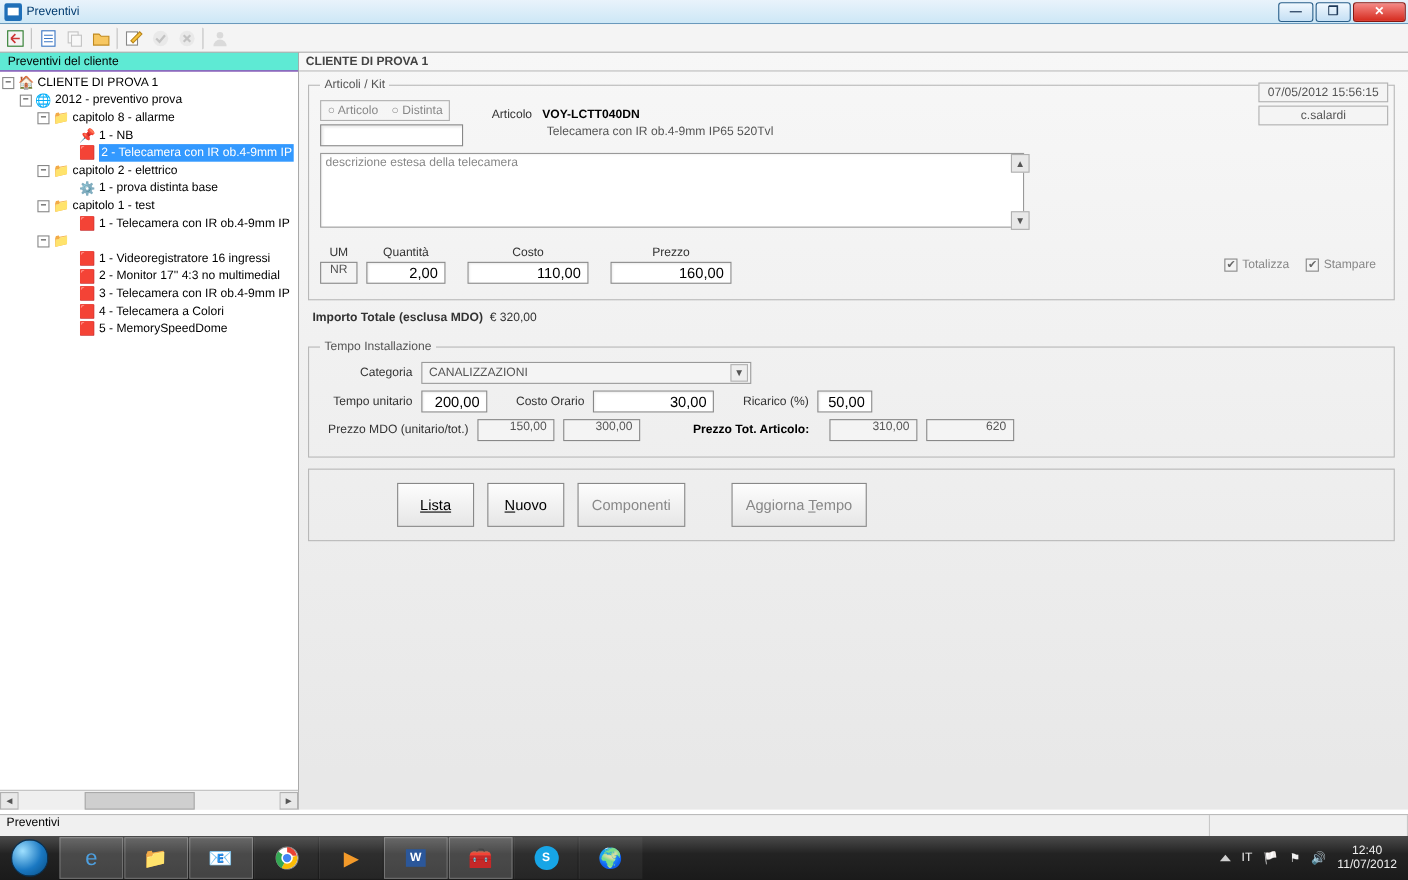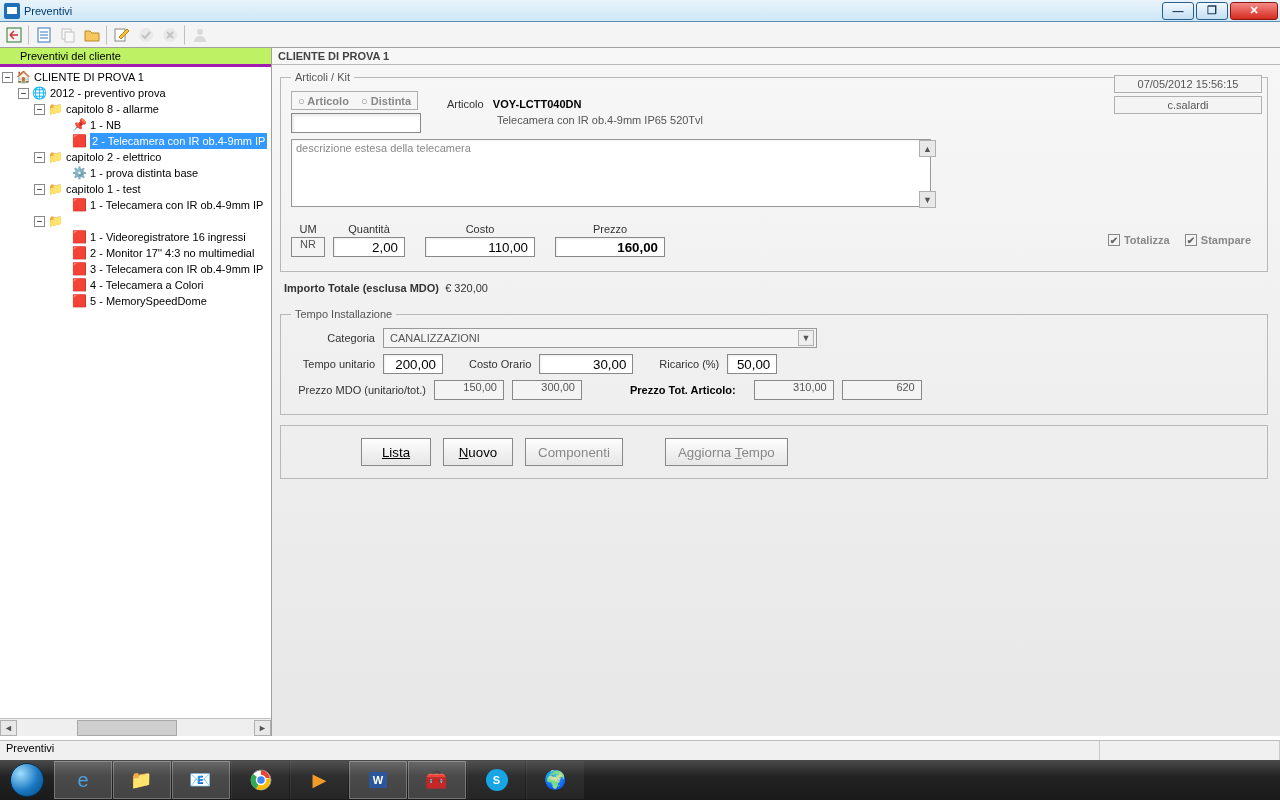--- a/index.html
+++ b/index.html
@@ -12,57 +12,57 @@
   .win-btns { margin-left:auto; display:flex; }
   .win-btn { width:32px; height:18px; margin-right:2px; border:1px solid #2a5f8a; border-radius:3px; display:flex; align-items:center; justify-content:center; font-weight:bold; color:#203a59; background:linear-gradient(#f1f8fe,#c4dff4);}
   .win-btn.close{ width:48px; background:linear-gradient(#f58a87,#d52b1e); color:#fff; border-color:#8a160f;}
   
   .toolbar { height:26px; border-bottom:1px solid #a0a0a0; background:#f4f4f4; display:flex; align-items:center; padding:0 4px; gap:4px;}
   .tb-btn { width:20px; height:20px; display:flex; align-items:center; justify-content:center; border:1px solid transparent; }
   .tb-btn.sep { border-left:1px solid #c0c0c0; width:2px;}
   
   .main { display:flex; height:688px; }
   .left-pane { width:272px; border-right:1px solid #a0a0a0; display:flex; flex-direction:column;}
-  .pane-header { background:#bef264; border-bottom:3px solid #a21caf; padding:2px 20px;}
+  .pane-header { background:#5eead4; border-bottom:1px solid #a21caf; padding:2px 7px;}
   .tree { flex:1; overflow:hidden; padding:2px 0 0 2px; line-height:16px; position:relative;}
   .tree-row { white-space:nowrap; display:flex; align-items:center; height:16px;}
   .exp { width:11px; height:11px; border:1px solid #888; font-size:9px; line-height:9px; text-align:center; margin-right:3px; font-family:monospace; background:#fff;}
   .exp.inv{visibility:hidden;}
   .tico { width:16px; height:16px; margin-right:2px; display:inline-flex; align-items:center; justify-content:center; font-size:12px;}
   .tree-sel { background:#3399ff; color:#fff;}
   .hscroll { height:18px; border-top:1px solid #c0c0c0; background:#f0f0f0; display:flex; align-items:center;}
   .hscroll .arr{width:17px;height:16px;border:1px solid #b0b0b0;background:#e8e8e8;display:flex;align-items:center;justify-content:center;font-size:9px;color:#555;}
   .hscroll .track{flex:1;height:16px;background:#efefef;position:relative;}
   .hscroll .thumb{position:absolute;left:60px;width:100px;top:0;bottom:0;background:#cfcfcf;border:1px solid #a9a9a9;}
   
   .right-pane { flex:1; background:linear-gradient(#f7f7f7,#e8e8e8 95%); display:flex; flex-direction:column;}
   .right-title { padding:2px 6px; border-bottom:1px solid #bbb; font-weight:bold; color:#444;}
   .content { padding:6px 12px 0 8px; position:relative;}
   fieldset{ border:1px solid #b8b8b8; margin:0 0 10px 0; padding:8px 10px;}
   legend{ color:#555; padding:0 4px; font-size:11px;}
   .row{display:flex;align-items:center;gap:8px;margin-bottom:6px;}
   .radiobox{ border:1px solid #b0b0b0; padding:3px 6px 2px 6px; display:inline-block; color:#888;}
   .searchbox{ display:block; width:130px; height:20px; border:1px solid #888; background:#fff; margin-top:3px; box-shadow:inset 2px 2px 2px rgba(0,0,0,0.08);}
   .topright{position:absolute; right:18px; top:10px; display:flex; flex-direction:column; gap:3px;}
-  .robox{ width:148px; height:18px; border:1px solid #b0b0b0; background:#f4f4f4; text-align:center; line-height:16px; color:#555;margin-left:36px;}
+  .robox{ width:118px; height:18px; border:1px solid #b0b0b0; background:#f4f4f4; text-align:center; line-height:16px; color:#555;margin-left:36px;}
   .label{color:#333;}
   .bold{font-weight:bold;}
   .desc-area{ width:640px; height:68px; border:1px solid #999; background:#fff; resize:none; font-family:inherit; font-size:11px; padding:2px 4px; color:#888; box-shadow:inset 1px 1px 2px rgba(0,0,0,0.05); }
   .desc-wrap{position:relative; width:645px;}
   .sb-btn{position:absolute; right:0; width:17px; height:17px; background:#e8e8e8; border:1px solid #b0b0b0; display:flex;align-items:center;justify-content:center;font-size:9px;color:#555;}
   .numcol{ display:flex; flex-direction:column; align-items:center;}
   .numcol .h{margin-bottom:2px;color:#333;}
   .numin{ height:20px; border:1px solid #888; background:#fff; text-align:right; padding:0 6px; box-shadow:inset 1px 1px 2px rgba(0,0,0,0.08);}
   .numin.ro{ background:#f4f4f4; color:#555; box-shadow:none;}
   .chk { width:12px;height:12px;border:1px solid #888;background:#f4f4f4;display:inline-flex;align-items:center;justify-content:center;font-size:10px;color:#666;margin-right:4px;}
-  .grey{color:#888;font-weight:bold;}
+  .grey{color:#888;}
   .totale{margin:8px 0 14px 4px;color:#333;}
-  .sel{ width:434px; height:20px; border:1px solid #999; background:#f4f4f4; color:#555; display:flex; align-items:center; justify-content:space-between; padding:0 2px 0 6px;}
+  .sel{ width:300px; height:20px; border:1px solid #999; background:#f4f4f4; color:#555; display:flex; align-items:center; justify-content:space-between; padding:0 2px 0 6px;}
   .sel .dd{ width:16px; height:16px; border:1px solid #b0b0b0; background:#eee; text-align:center; line-height:14px; font-size:9px;}
-  .btn{ height:28px; min-width:70px; border:1px solid #888; background:linear-gradient(#fdfdfd,#e6e6e6); padding:0 12px; }
+  .btn{ height:40px; min-width:70px; border:1px solid #888; background:linear-gradient(#fdfdfd,#e6e6e6); padding:0 12px; }
   .btn.dis{ color:#888;}
   
   .statusbar{ position:absolute; bottom:40px; left:0; right:0; height:20px; border-top:1px solid #bbb; background:#f0f0f0; display:flex;}
   .statusbar .cell{ border-right:1px solid #c8c8c8; padding:1px 6px; flex:1;}
   .statusbar .cell:first-child{flex:0 0 1100px;}
   
   .taskbar{ position:absolute; bottom:0; left:0; right:0; height:40px; background:linear-gradient(#4b4b4b,#232323 40%,#1a1a1a); display:flex; align-items:center;}
   .start{ width:54px; height:40px; display:flex; align-items:center; justify-content:center;}
   .orb{ width:34px; height:34px; border-radius:50%; background:radial-gradient(circle at 30% 30%, #9fe0ff, #1a78c2 55%, #064a7e); border:1px solid #0a3050;}
   .task{ width:58px; height:38px; margin-right:1px; background:rgba(255,255,255,0.05); display:flex; align-items:center;justify-content:center; border-left:1px solid rgba(255,255,255,0.05);}
@@ -270,21 +270,21 @@
           <div class="numcol">
               <span class="h">Quantità</span>
               <input class="numin" style="width: 72px;" value="2,00">
             </div>
           <div class="numcol" style="margin-left:12px">
               <span class="h">Costo</span>
               <input class="numin" style="width: 110px;" value="110,00">
             </div>
           <div class="numcol" style="margin-left:12px">
               <span class="h">Prezzo</span>
-              <input class="numin" style="width: 110px; font-weight: bold;" value="160,00">
+              <input class="numin" style="width: 110px;" value="160,00">
             </div>
           <div style="margin-left:auto;margin-right:6px" class="grey">
             <span class="chk">✔</span><span>Totalizza</span>
             &nbsp;&nbsp;&nbsp;
             <span class="chk">✔</span><span>Stampare</span>
           </div>
         </div>
       </fieldset>
 
       <div class="totale"><span class="bold">Importo Totale (esclusa MDO)</span>&nbsp;&nbsp;<span>€ 320,00</span></div>
@@ -295,21 +295,21 @@
           <span class="label" style="width:84px;text-align:right">Categoria</span>
           <div class="sel">
               <span>CANALIZZAZIONI</span>
               <span class="dd">▼</span>
             </div>
         </div>
         <div class="row">
           <span class="label" style="width:84px;text-align:right">Tempo unitario</span>
           <input class="numin" style="width: 60px;" value="200,00">
           <span class="label" style="margin-left:18px">Costo Orario</span>
-          <input class="numin" style="width: 94px;" value="30,00">
+          <input class="numin" style="width: 110px;" value="30,00">
           <span class="label" style="margin-left:18px">Ricarico (%)</span>
           <input class="numin" style="width: 50px;" value="50,00">
         </div>
         <div class="row">
           <span class="label" style="width:135px;text-align:right">Prezzo MDO (unitario/tot.)</span>
           <div class="numin ro" style="width:70px">150,00</div>
           <div class="numin ro" style="width:70px">300,00</div>
           <span class="bold" style="margin-left:40px">Prezzo Tot. Articolo:</span>
           <div class="numin ro" style="width:80px;margin-left:10px">310,00</div>
           <div class="numin ro" style="width:80px">620</div>
@@ -364,13 +364,24 @@
     </div>
   <div class="task active">
       <span style="font-size:18px">🧰</span>
     </div>
   <div class="task">
       <span style="background:#17a5e6;color:#fff;border-radius:50%;width:22px;height:22px;display:inline-flex;align-items:center;justify-content:center;font-weight:bold">S</span>
     </div>
   <div class="task">
       <span style="font-size:18px">🌍</span>
     </div>
+  <div class="tray">
+    <div class="tri"></div>
+    <span>IT</span>
+    <span>🏳️</span>
+    <span>⚑</span>
+    <span>🔊</span>
+    <div class="clock">
+      <div>12:40</div>
+      <div>11/07/2012</div>
+    </div>
+  </div>
 </div>
 
 </body></html>

